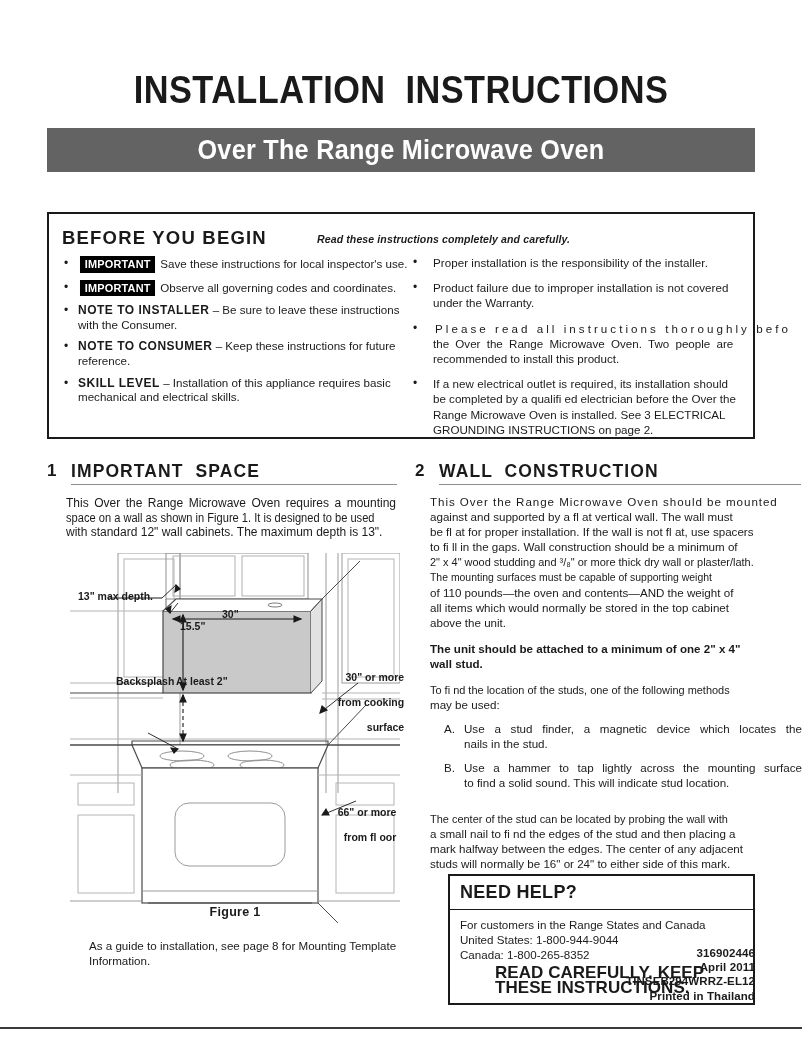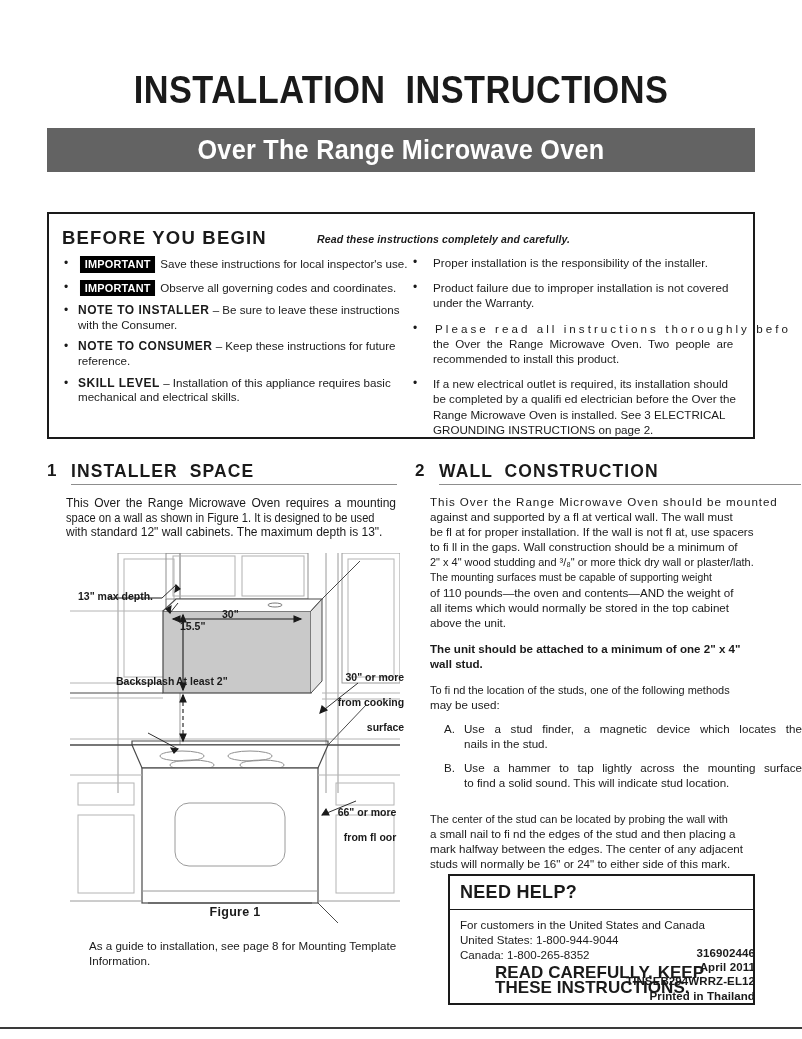--- a/index.html
+++ b/index.html
@@ -417,21 +417,21 @@
           <span class="hang">Range Microwave Oven is installed. See 3 ELECTRICAL</span>
           <span class="hang">GROUNDING INSTRUCTIONS on page 2.</span>
         </div>
 
       </div>
     </div>
   </div>
 
   <div class="section" id="sec1">
     <span class="sec-num">1</span>
-    <span class="sec-title">INSTALLER  SPACE</span>
+    <span class="sec-title">IMPORTANT  SPACE</span>
     <span class="sec-rule"></span>
   </div>
 
   <div class="s1-body">
     <span class="l1">This Over the Range Microwave Oven requires a mounting</span>
     <span class="l2">space on a wall as shown in Figure 1. It is designed to be used</span>
     <span class="l3">with standard 12" wall cabinets. The maximum depth is 13".</span>
   </div>
 
   <div class="figure-wrap">
@@ -606,21 +606,21 @@
       <span class="s2-line sq">The center of the stud can be located by probing the wall with</span>
       <span class="s2-line">a small nail to fi nd the edges of the stud and then placing a</span>
       <span class="s2-line">mark halfway between the edges. The center of any adjacent</span>
       <span class="s2-line">studs will normally be 16" or 24" to either side of this mark.</span>
     </p>
   </div>
 
   <div class="needhelp">
     <div class="nh-head">NEED HELP?</div>
     <div class="nh-body">
-      <span class="nh-line">For customers in the United States and Canada</span>
+      <span class="nh-line">For customers in the Range States and Canada</span>
       <span class="nh-line">United States: 1-800-944-9044</span>
       <span class="nh-line">Canada: 1-800-265-8352</span>
       <span class="nh-read">READ CAREFULLY. KEEP THESE INSTRUCTIONS.</span>
     </div>
   </div>
 
   <div class="footer">
     <span>316902446</span>
     <span>April 2011</span>
     <span>TINSEB294WRRZ-EL12</span>

